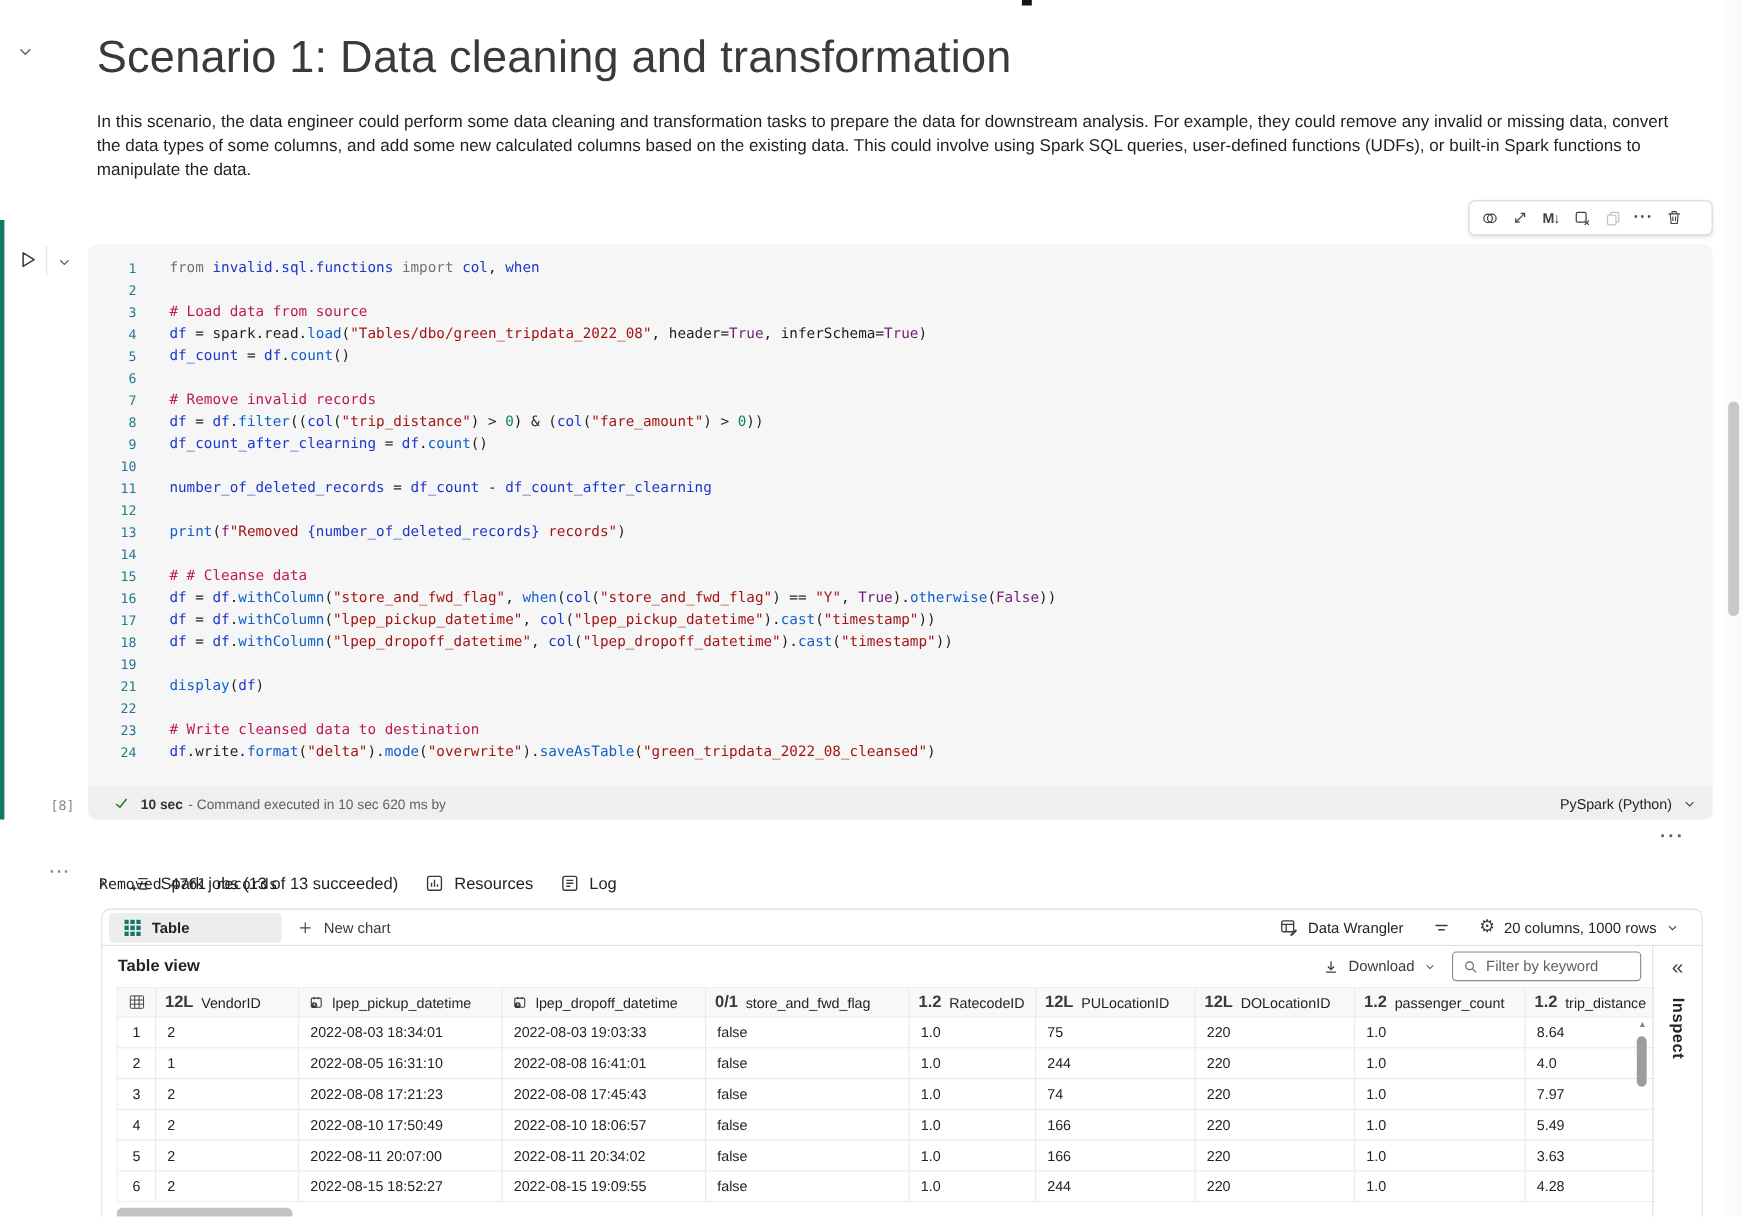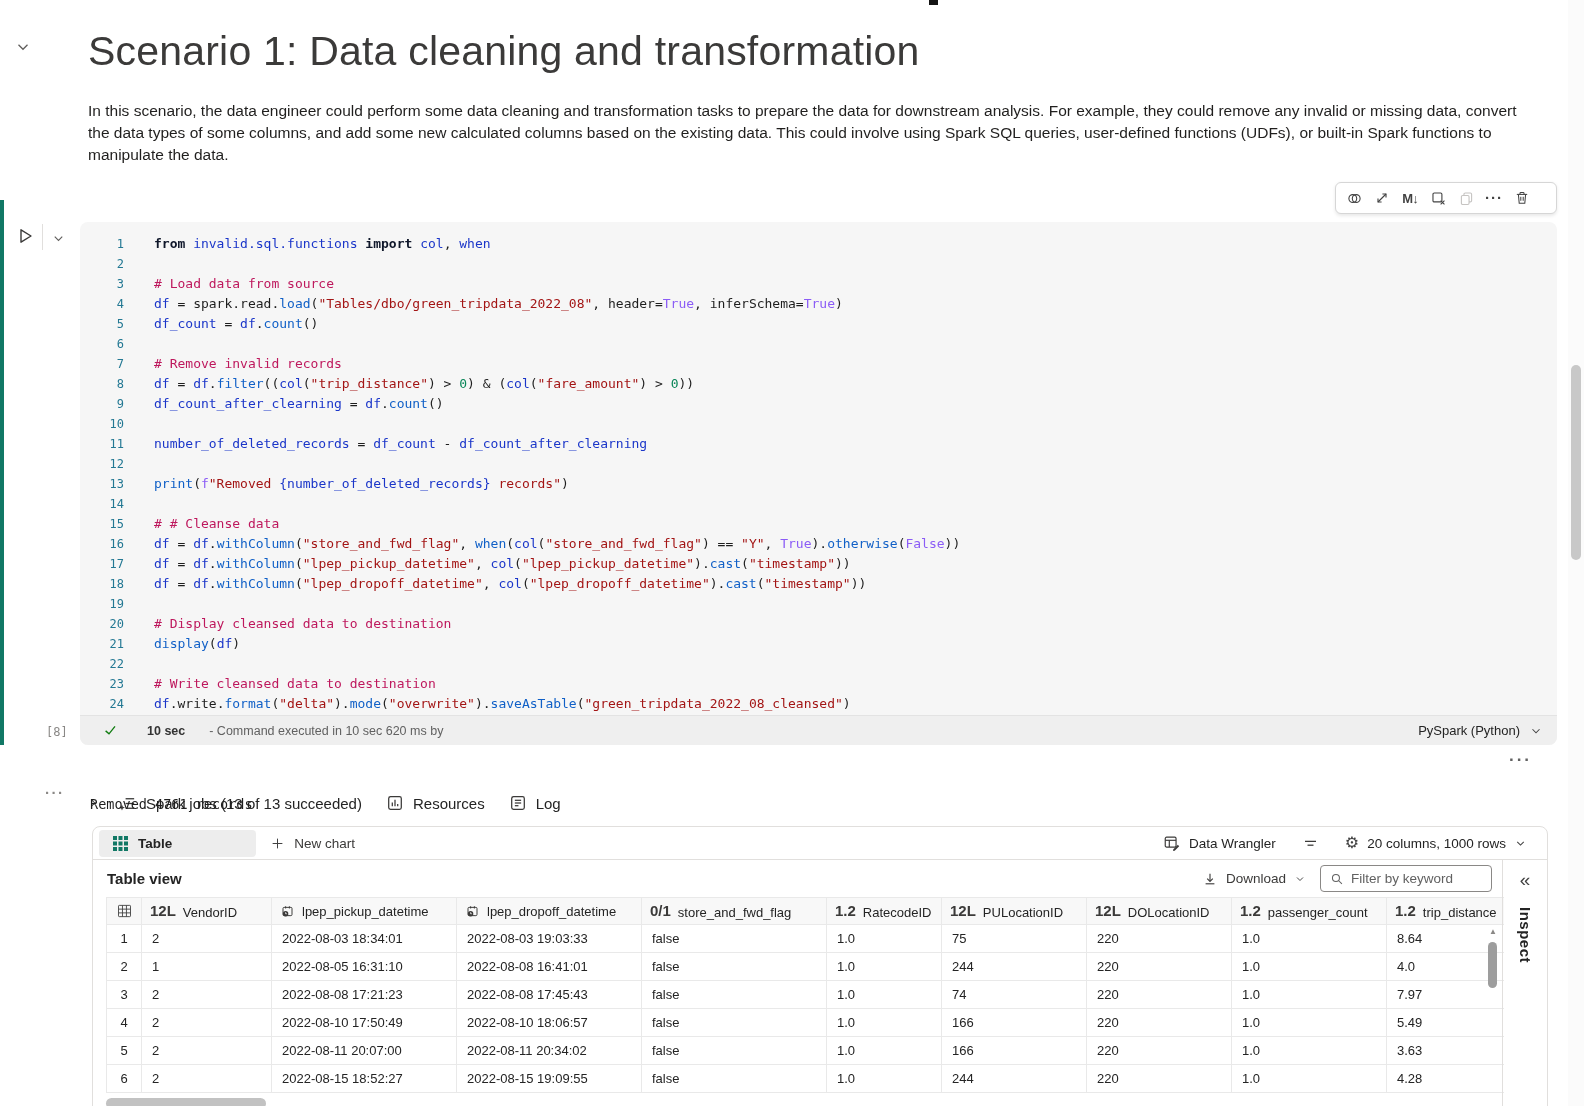--- a/index.html
+++ b/index.html
@@ -29,31 +29,31 @@
   .run-play { position:absolute; left:15px; top:226px; color:#3b3a39; }
   .run-div { position:absolute; left:42px; top:224px; width:1px; height:26px; background:#e1dfdd; }
   .run-chevron { position:absolute; left:51px; top:231px; color:#605e5c; }
 
   
   .code-card { position:absolute; left:80px; top:222px; width:1477px; height:523px; background:#f6f6f6; border-radius:8px; }
   .code-lines { padding-top:12px; }
   .code-line { display:flex; height:20px; }
   .ln { flex:0 0 58px; text-align:right; padding-right:14px; font-family:"DejaVu Sans Mono",monospace; font-size:12px; line-height:20px; color:#237893; }
   .lc { padding-left:16px; font-family:"DejaVu Sans Mono",monospace; font-size:13px; line-height:20px; white-space:pre; color:#1e1e1e; }
-  .tok-k { color:#0f172a;font-weight:bold; }
+  .tok-k { color:#737373; }
   .tok-v { color:#1b36c9; }
   .tok-f { color:#1160c7; }
   .tok-t { color:#1e1e1e; }
   .tok-p { color:#1e1e1e; }
   .tok-s { color:#a31515; }
   .tok-c { color:#be185d; }
-  .tok-b { color:#8b5cf6; }
+  .tok-b { color:#701a75; }
   .tok-n { color:#098658; }
 
-  .cell-status { position:absolute; left:0; right:0; bottom:0; height:30px; background:#efefef; border-top:1px solid #e3e3e3; border-radius:0 0 8px 8px; display:flex; align-items:center; padding:0 14px 0 23px;gap:19px; }
+  .cell-status { position:absolute; left:0; right:0; bottom:0; height:30px; background:#efefef; border-top:1px solid #e3e3e3; border-radius:0 0 8px 8px; display:flex; align-items:center; padding:0 14px 0 23px; }
   .status-dur { font-size:12.5px; font-weight:700; color:#333; margin:0 5px 0 10px; }
   .status-msg { font-size:12.5px; color:#616161; }
   .status-lang { margin-left:auto; display:flex; align-items:center; gap:9px; font-size:13px; color:#242424; }
   .exec-count { position:absolute; left:46px; top:725px; font-family:"DejaVu Sans Mono",monospace; font-size:12px; color:#8a8886; }
 
   
   .jobs-row { position:absolute; left:86px; top:789px; height:28px; display:flex; align-items:center; font-size:15px; color:#242424; }
   .jobs-row .jgap { width:18px; } .jobs-row .jgap2 { width:24px; }
   .jobs-item { display:flex; align-items:center; gap:9px; }
   .jobs-more { position:absolute; right:52px; top:750px; color:#616161; font-size:17px; font-weight:700; letter-spacing:2px; }
@@ -241,24 +241,20 @@
         <span class="ln">17</span>
         <span class="lc"><span class="tok-v">df</span><span class="tok-p"> = </span><span class="tok-v">df</span><span class="tok-p">.</span><span class="tok-f">withColumn</span><span class="tok-p">(</span><span class="tok-s">"lpep_pickup_datetime"</span><span class="tok-p">, </span><span class="tok-v">col</span><span class="tok-p">(</span><span class="tok-s">"lpep_pickup_datetime"</span><span class="tok-p">).</span><span class="tok-f">cast</span><span class="tok-p">(</span><span class="tok-s">"timestamp"</span><span class="tok-p">))</span></span>
       </div>
       <div class="code-line">
         <span class="ln">18</span>
         <span class="lc"><span class="tok-v">df</span><span class="tok-p"> = </span><span class="tok-v">df</span><span class="tok-p">.</span><span class="tok-f">withColumn</span><span class="tok-p">(</span><span class="tok-s">"lpep_dropoff_datetime"</span><span class="tok-p">, </span><span class="tok-v">col</span><span class="tok-p">(</span><span class="tok-s">"lpep_dropoff_datetime"</span><span class="tok-p">).</span><span class="tok-f">cast</span><span class="tok-p">(</span><span class="tok-s">"timestamp"</span><span class="tok-p">))</span></span>
       </div>
       <div class="code-line">
         <span class="ln">19</span>
         <span class="lc"></span>
-      </div>
-      <div class="code-line">
-        <span class="ln">20</span>
-        <span class="lc"><span class="tok-c"># Display cleansed data to destination</span></span>
       </div>
       <div class="code-line">
         <span class="ln">21</span>
         <span class="lc"><span class="tok-f">display</span><span class="tok-p">(</span><span class="tok-v">df</span><span class="tok-p">)</span></span>
       </div>
       <div class="code-line">
         <span class="ln">22</span>
         <span class="lc"></span>
       </div>
       <div class="code-line">

